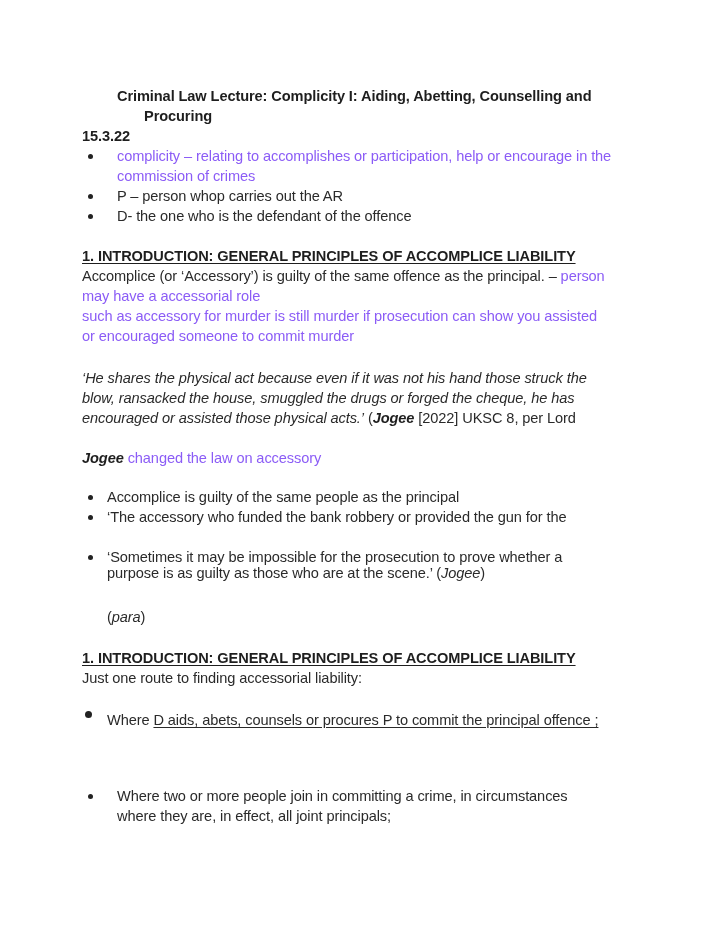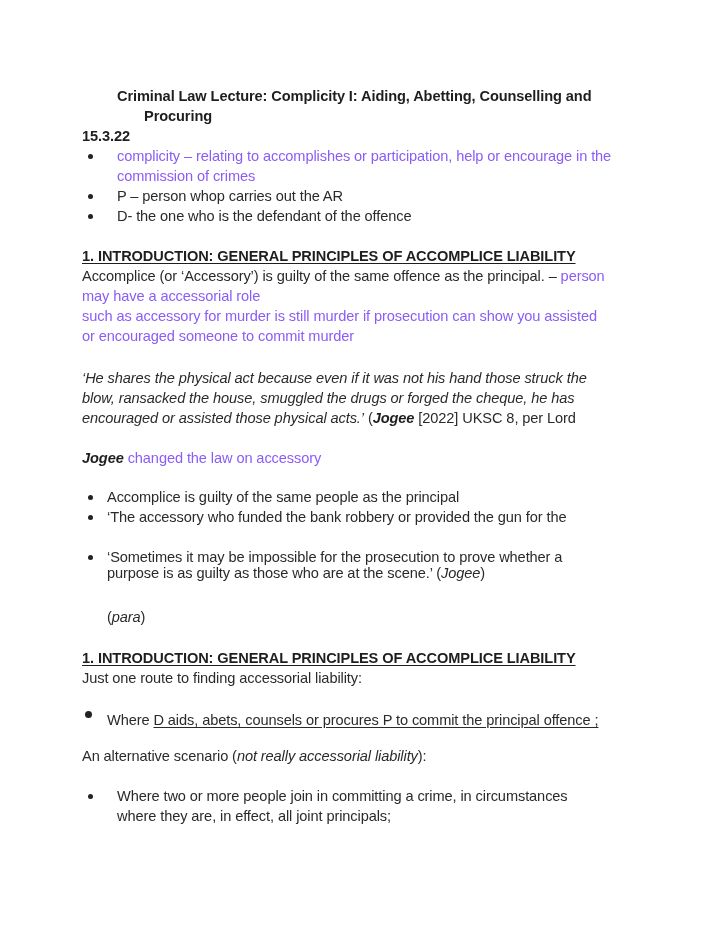--- a/index.html
+++ b/index.html
@@ -67,21 +67,18 @@
   </div>
 
   <div class="line bold ul" style="left:82px; top:648px;">1. INTRODUCTION: GENERAL PRINCIPLES OF ACCOMPLICE LIABILITY</div>
   <div class="line" style="left:82px; top:668px;">Just one route to finding accessorial liability:</div>
 
   <span class="bullet big" style="left:85px; top:711px;"></span>
   <div class="line" style="left:107px; top:710px;">
     <span>Where </span><span class="ul">D aids, abets, counsels or procures P to commit the principal offence ;</span>
   </div>
 
-  <div class="line" style="left:82px; top:746px;">
-    <span>An alternative scenario (</span><span class="ital">not really accessorial liability</span><span>):</span>
-  </div>
 
   <span class="bullet" style="left:88px; top:794px;"></span>
   <div class="line" style="left:117px; top:786px;">Where two or more people join in committing a crime, in circumstances</div>
   <div class="line" style="left:117px; top:806px;">where they are, in effect, all joint principals;</div>
 
 </div>
 
 </body></html>

